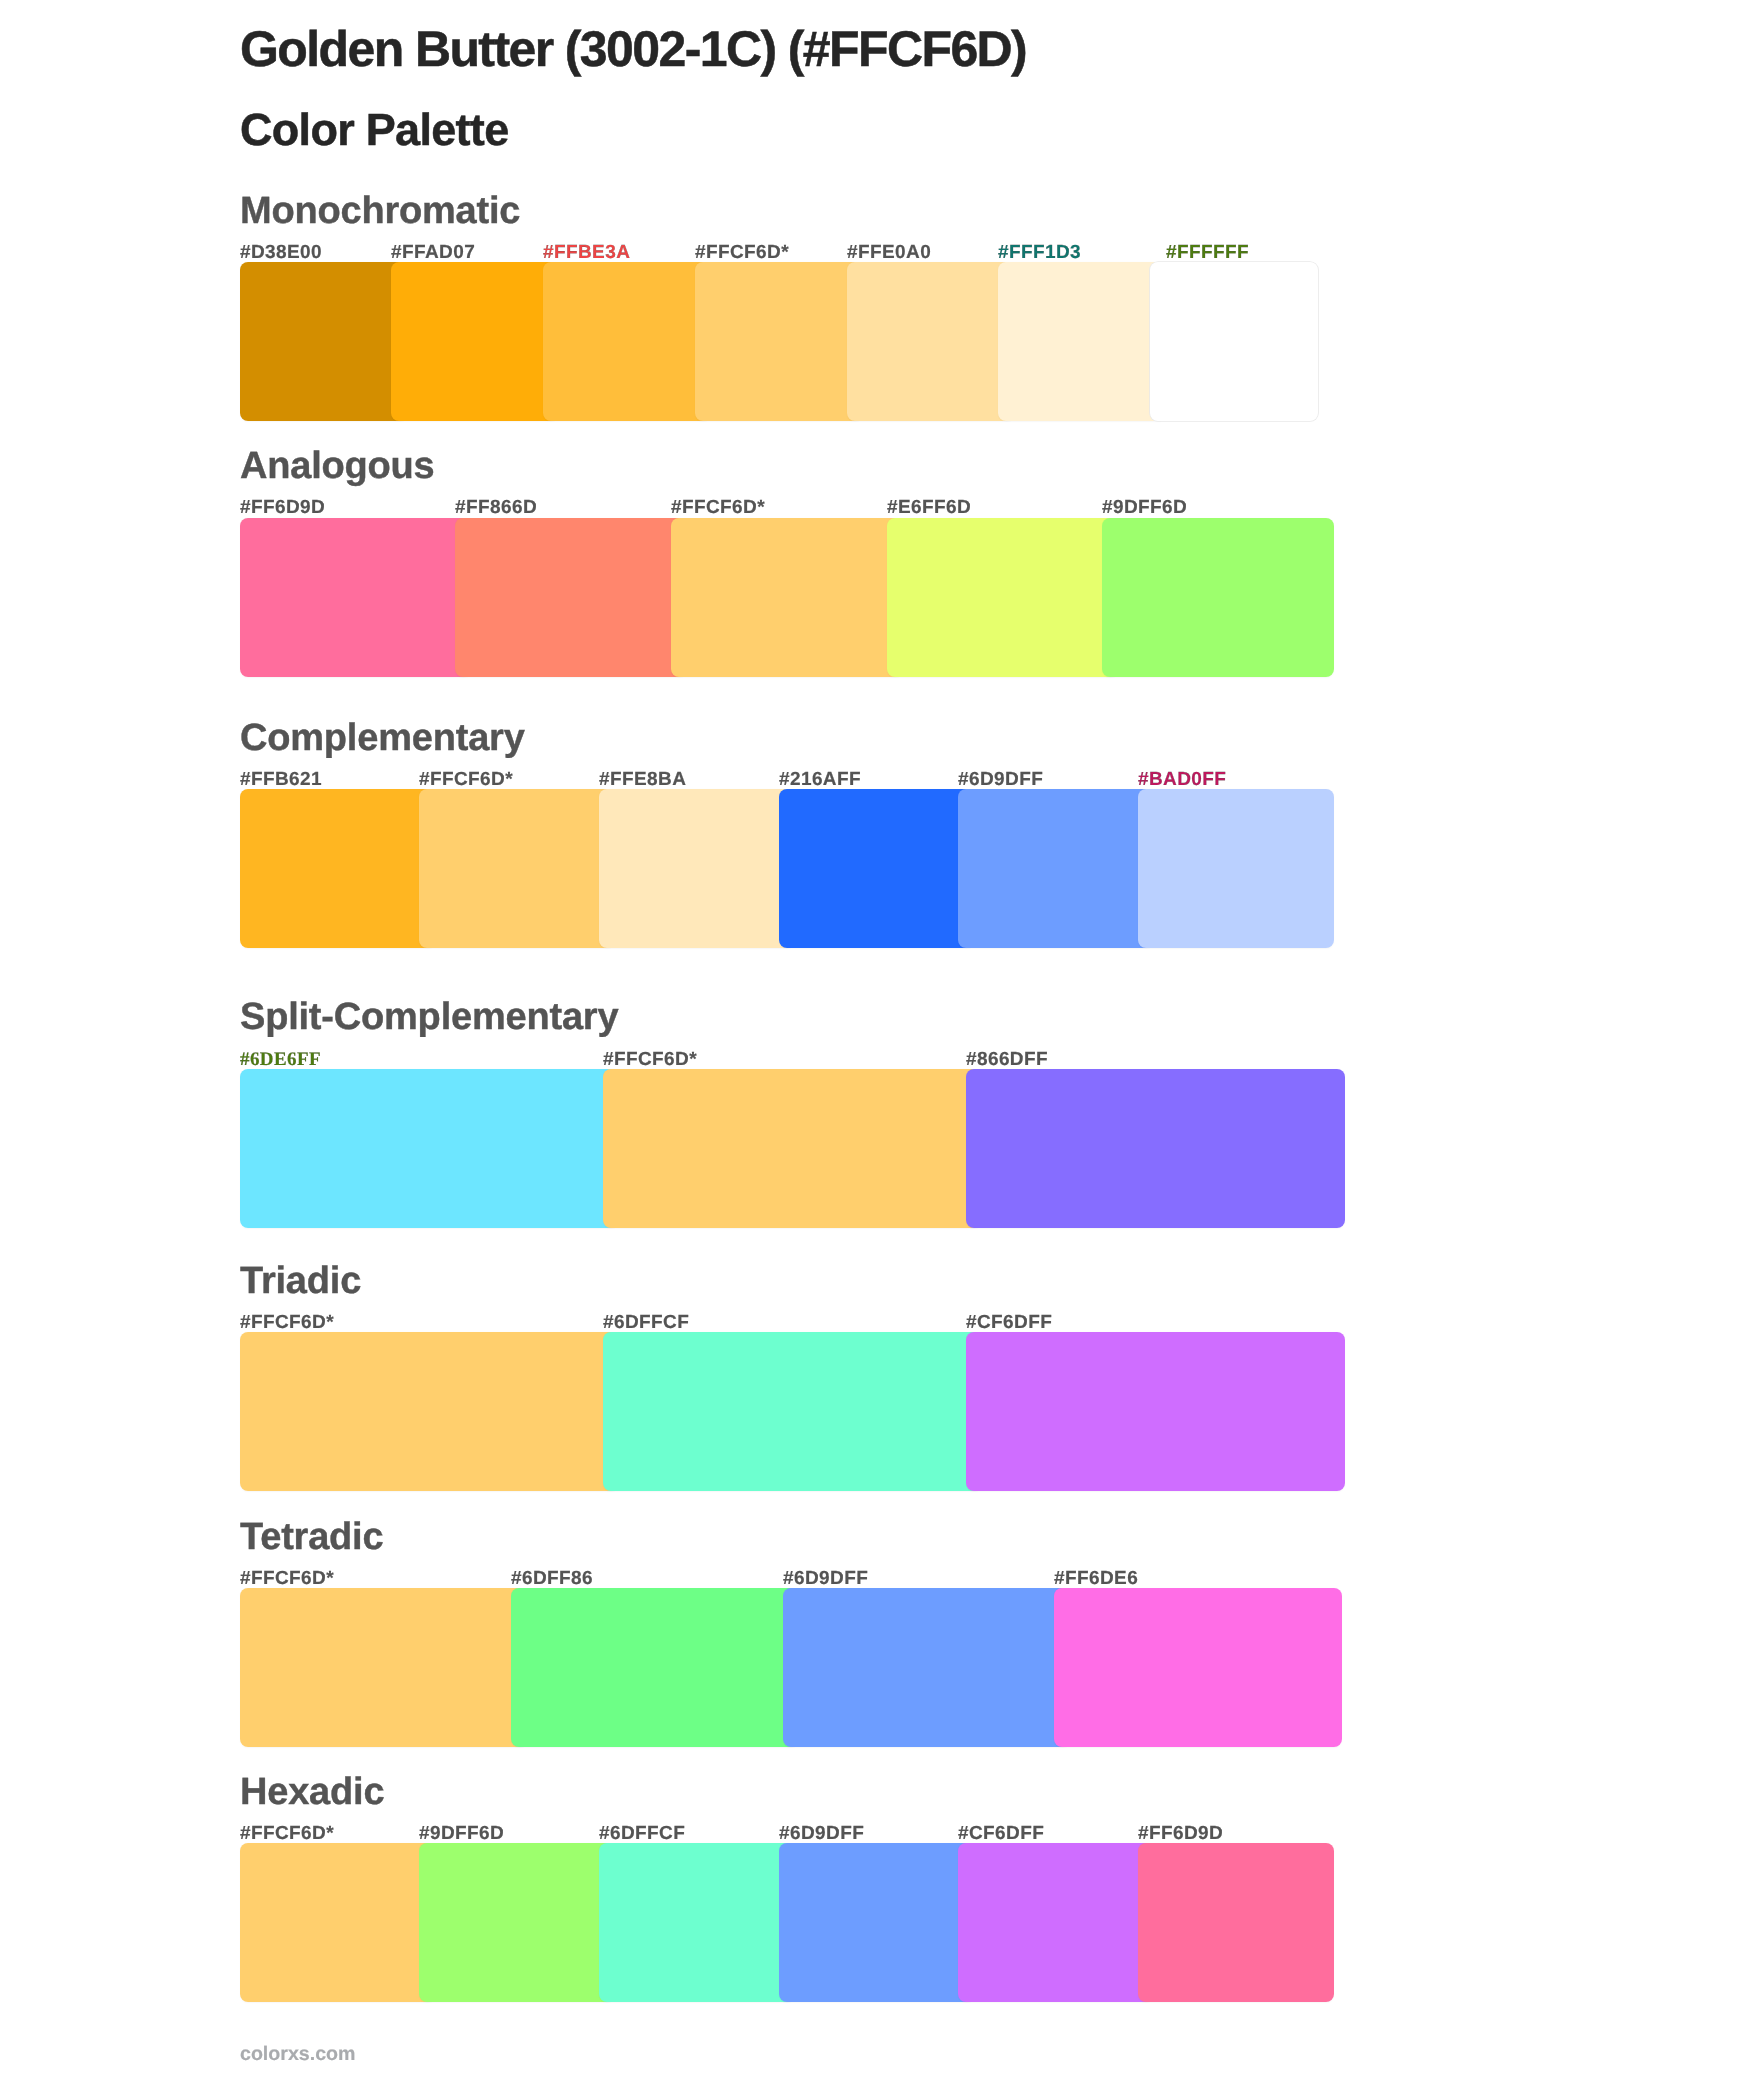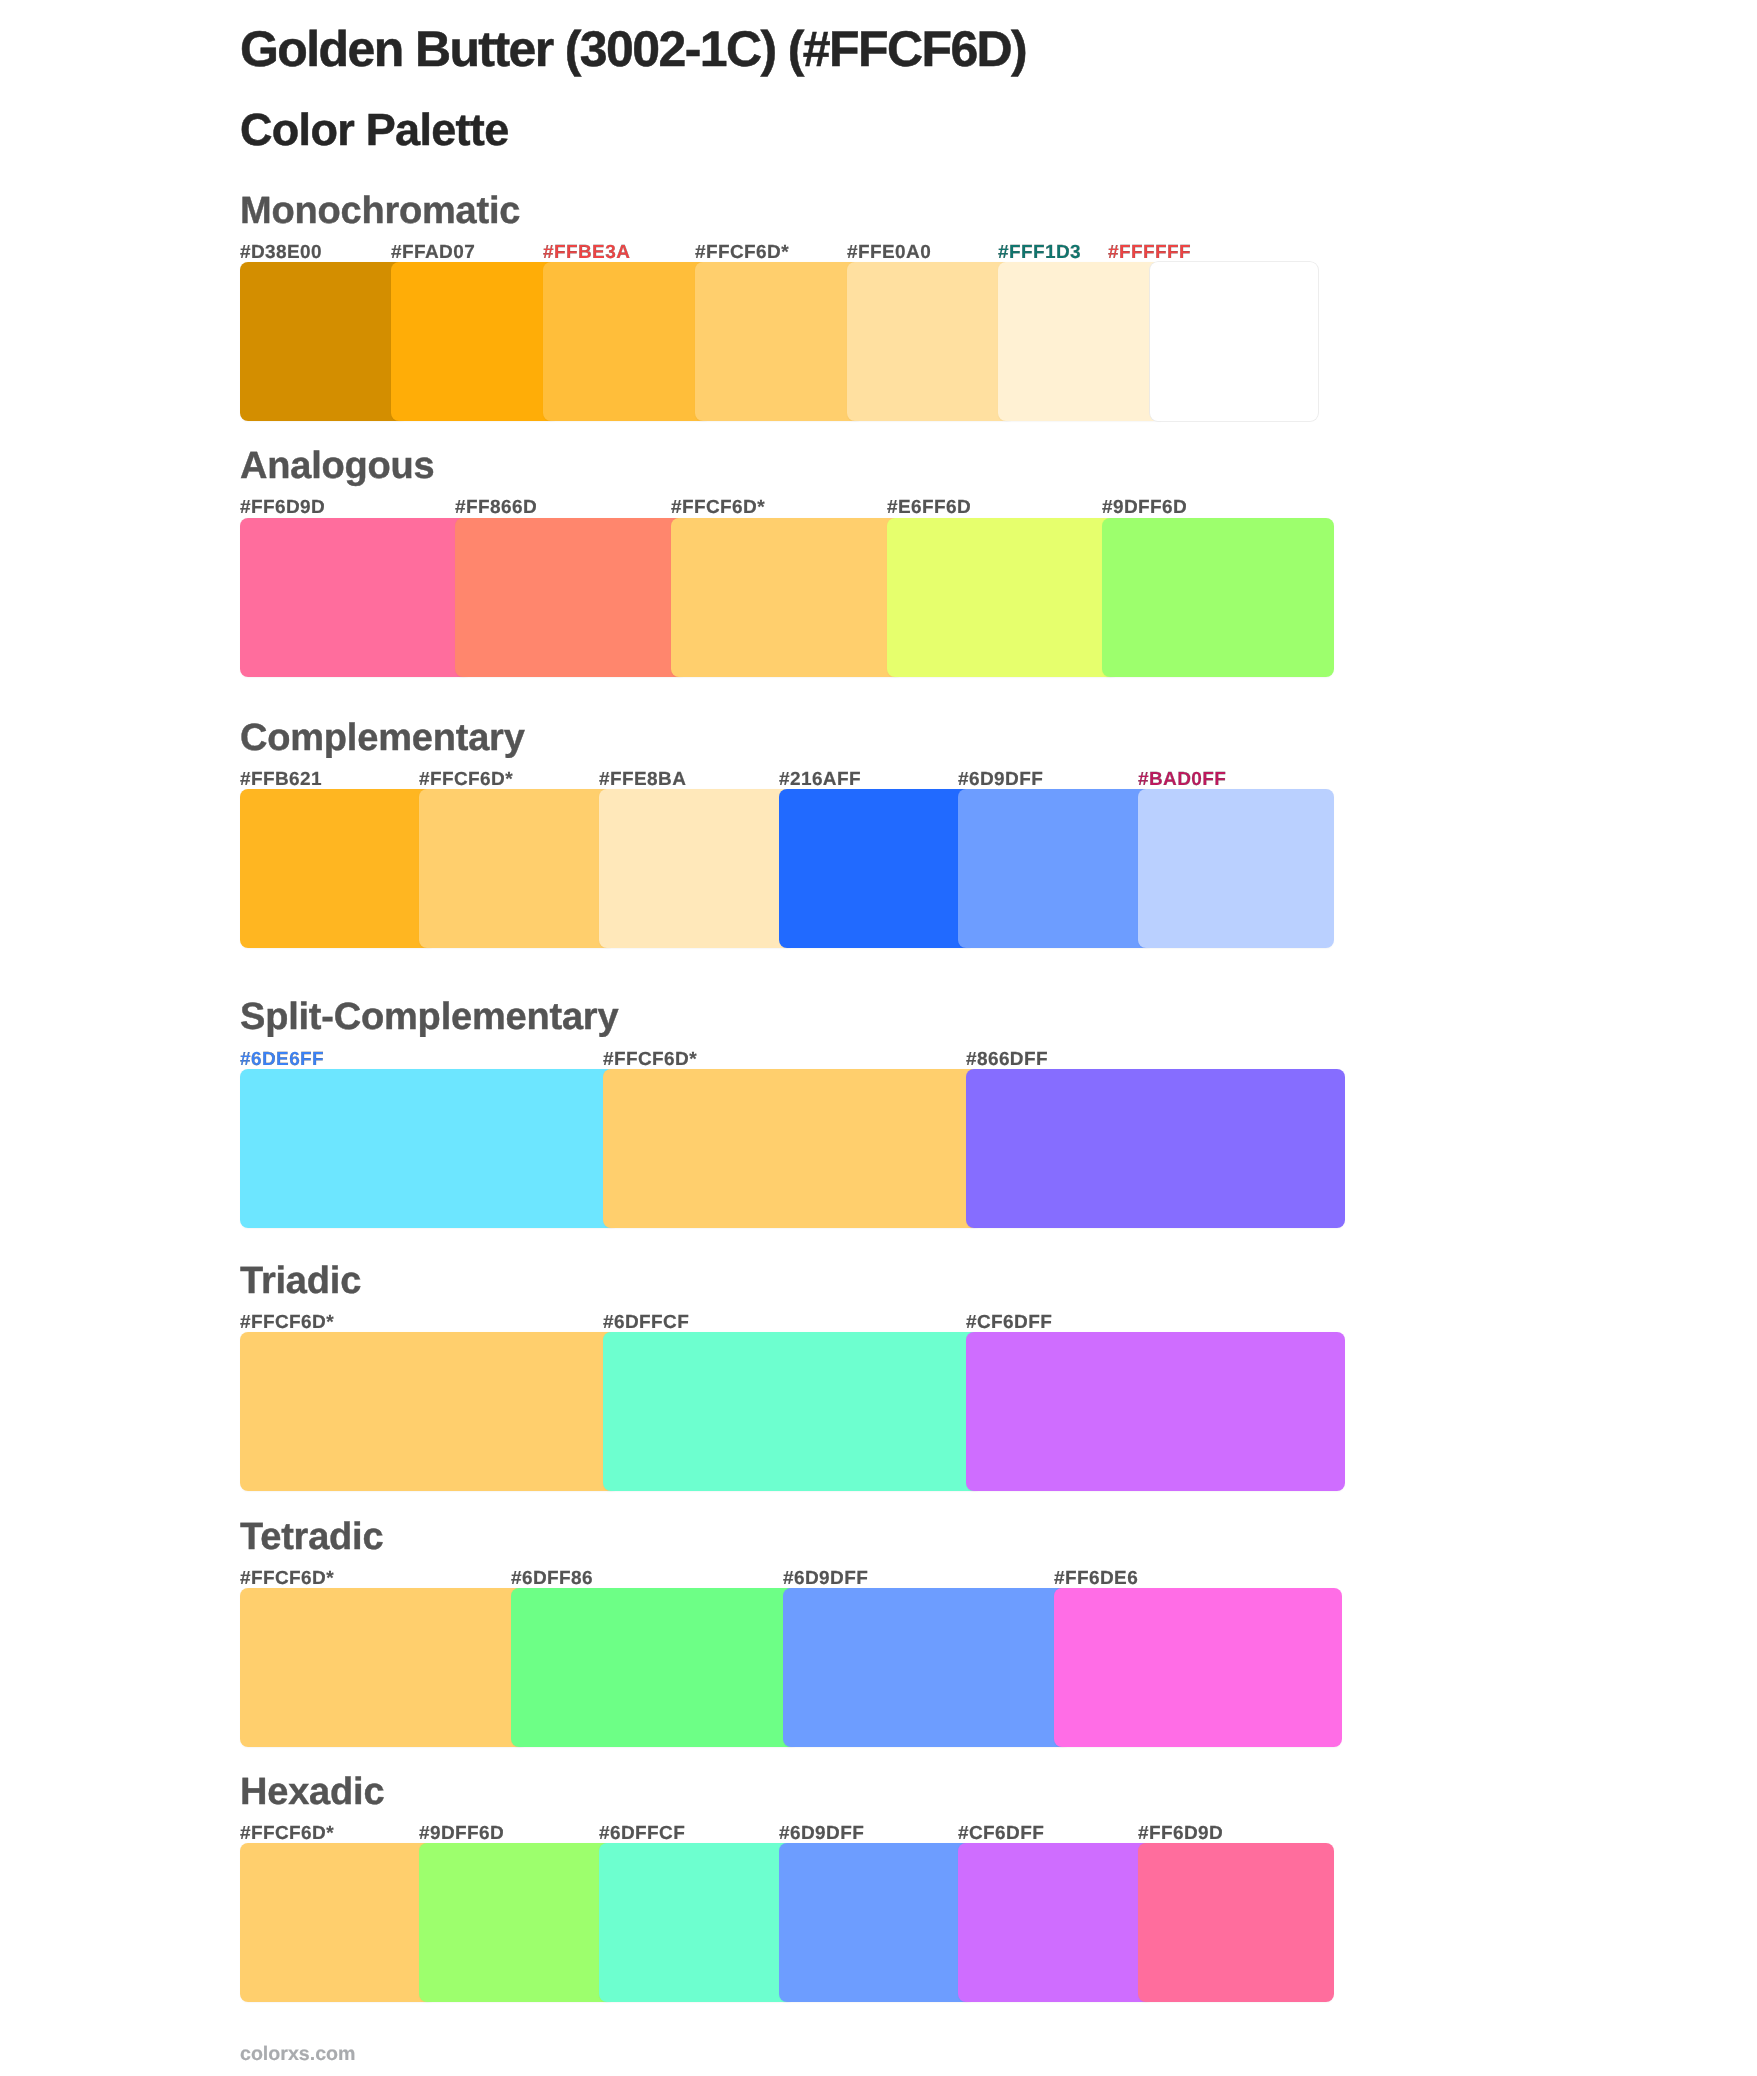--- a/index.html
+++ b/index.html
@@ -65,21 +65,21 @@
       <div class="swatch-label" style="left: 391px; top: 243px; color: rgb(84, 84, 84); -webkit-text-stroke-color: rgb(84, 84, 84);">#FFAD07</div>
       <div class="swatch" style="left:391px;top:262px;width:168px;height:159px;background:#FFAD07;border-radius:8px;z-index:11"></div>
       <div class="swatch-label" style="left: 543px; top: 243px; color: #ef4444; -webkit-text-stroke-color: rgb(84, 84, 84);">#FFBE3A</div>
       <div class="swatch" style="left:543px;top:262px;width:168px;height:159px;background:#FFBE3A;border-radius:8px;z-index:12"></div>
       <div class="swatch-label" style="left: 695px; top: 243px; color: rgb(84, 84, 84); -webkit-text-stroke-color: rgb(84, 84, 84);">#FFCF6D*</div>
       <div class="swatch" style="left:695px;top:262px;width:168px;height:159px;background:#FFCF6D;border-radius:8px;z-index:13"></div>
       <div class="swatch-label" style="left: 847px; top: 243px; color: rgb(84, 84, 84); -webkit-text-stroke-color: rgb(84, 84, 84);">#FFE0A0</div>
       <div class="swatch" style="left:847px;top:262px;width:168px;height:159px;background:#FFE0A0;border-radius:8px;z-index:14"></div>
       <div class="swatch-label" style="left: 998px; top: 243px; color: #0f766e; -webkit-text-stroke-color: rgb(84, 84, 84);">#FFF1D3</div>
       <div class="swatch" style="left:998px;top:262px;width:168px;height:159px;background:#FFF1D3;border-radius:8px;z-index:15"></div>
-      <div class="swatch-label" style="left: 1108px; top: 243px; color: #ef4444; text-align: right; -webkit-text-stroke-color: rgb(84, 84, 84);">#FFFFFF</div>
+      <div class="swatch-label" style="left: 1166px; top: 243px; color: #4d7c0f; text-align: right; -webkit-text-stroke-color: rgb(84, 84, 84);">#FFFFFF</div>
       <div class="swatch bordered" style="left: 1150px; top: 262px; width: 168px; height: 159px; background: rgb(255, 255, 255); border-radius: 8px; z-index: 16; box-shadow: rgb(233, 233, 233) 0px 0px 0px 0.8px;"></div>
     </div>
     <div class="section-title" style="left: 240px; top: 447px; color: rgb(84, 84, 84); -webkit-text-stroke-color: rgb(84, 84, 84);">Analogous</div>
     <div class="swatch-row">
       <div class="swatch-label" style="left: 240px; top: 498px; color: rgb(84, 84, 84); -webkit-text-stroke-color: rgb(84, 84, 84);">#FF6D9D</div>
       <div class="swatch" style="left:240px;top:518px;width:232px;height:159px;background:#FF6D9D;border-radius:8px;z-index:10"></div>
       <div class="swatch-label" style="left: 455px; top: 498px; color: rgb(84, 84, 84); -webkit-text-stroke-color: rgb(84, 84, 84);">#FF866D</div>
       <div class="swatch" style="left:455px;top:518px;width:232px;height:159px;background:#FF866D;border-radius:8px;z-index:11"></div>
       <div class="swatch-label" style="left: 671px; top: 498px; color: rgb(84, 84, 84); -webkit-text-stroke-color: rgb(84, 84, 84);">#FFCF6D*</div>
       <div class="swatch" style="left:671px;top:518px;width:232px;height:159px;background:#FFCF6D;border-radius:8px;z-index:12"></div>
@@ -98,21 +98,21 @@
       <div class="swatch" style="left:599px;top:789px;width:196px;height:159px;background:#FFE8BA;border-radius:8px;z-index:12"></div>
       <div class="swatch-label" style="left: 779px; top: 770px; color: rgb(84, 84, 84); -webkit-text-stroke-color: rgb(84, 84, 84);">#216AFF</div>
       <div class="swatch" style="left:779px;top:789px;width:196px;height:159px;background:#216AFF;border-radius:8px;z-index:13"></div>
       <div class="swatch-label" style="left: 958px; top: 770px; color: rgb(84, 84, 84); -webkit-text-stroke-color: rgb(84, 84, 84);">#6D9DFF</div>
       <div class="swatch" style="left:958px;top:789px;width:196px;height:159px;background:#6D9DFF;border-radius:8px;z-index:14"></div>
       <div class="swatch-label" style="left: 1138px; top: 770px; color: #be185d; -webkit-text-stroke-color: rgb(84, 84, 84);">#BAD0FF</div>
       <div class="swatch" style="left:1138px;top:789px;width:196px;height:159px;background:#BAD0FF;border-radius:8px;z-index:15"></div>
     </div>
     <div class="section-title" style="left: 240px; top: 998px; color: rgb(84, 84, 84); -webkit-text-stroke-color: rgb(84, 84, 84);">Split-Complementary</div>
     <div class="swatch-row">
-      <div class="swatch-label" style="left: 240px; top: 1050px; color: #3b82f6; -webkit-text-stroke-color: rgb(84, 84, 84);">#6DE6FF</div>
+      <div class="swatch-label" style="left: 240px; top: 1050px; color: #4d7c0f; font-family: Liberation Serif, serif; -webkit-text-stroke-color: rgb(84, 84, 84);">#6DE6FF</div>
       <div class="swatch" style="left:240px;top:1069px;width:379px;height:159px;background:#6DE6FF;border-radius:8px;z-index:10"></div>
       <div class="swatch-label" style="left: 603px; top: 1050px; color: rgb(84, 84, 84); -webkit-text-stroke-color: rgb(84, 84, 84);">#FFCF6D*</div>
       <div class="swatch" style="left:603px;top:1069px;width:379px;height:159px;background:#FFCF6D;border-radius:8px;z-index:11"></div>
       <div class="swatch-label" style="left: 966px; top: 1050px; color: rgb(84, 84, 84); -webkit-text-stroke-color: rgb(84, 84, 84);">#866DFF</div>
       <div class="swatch" style="left:966px;top:1069px;width:379px;height:159px;background:#866DFF;border-radius:8px;z-index:12"></div>
     </div>
     <div class="section-title" style="left: 240px; top: 1262px; color: rgb(84, 84, 84); -webkit-text-stroke-color: rgb(84, 84, 84);">Triadic</div>
     <div class="swatch-row">
       <div class="swatch-label" style="left: 240px; top: 1313px; color: rgb(84, 84, 84); -webkit-text-stroke-color: rgb(84, 84, 84);">#FFCF6D*</div>
       <div class="swatch" style="left:240px;top:1332px;width:379px;height:159px;background:#FFCF6D;border-radius:8px;z-index:10"></div>

